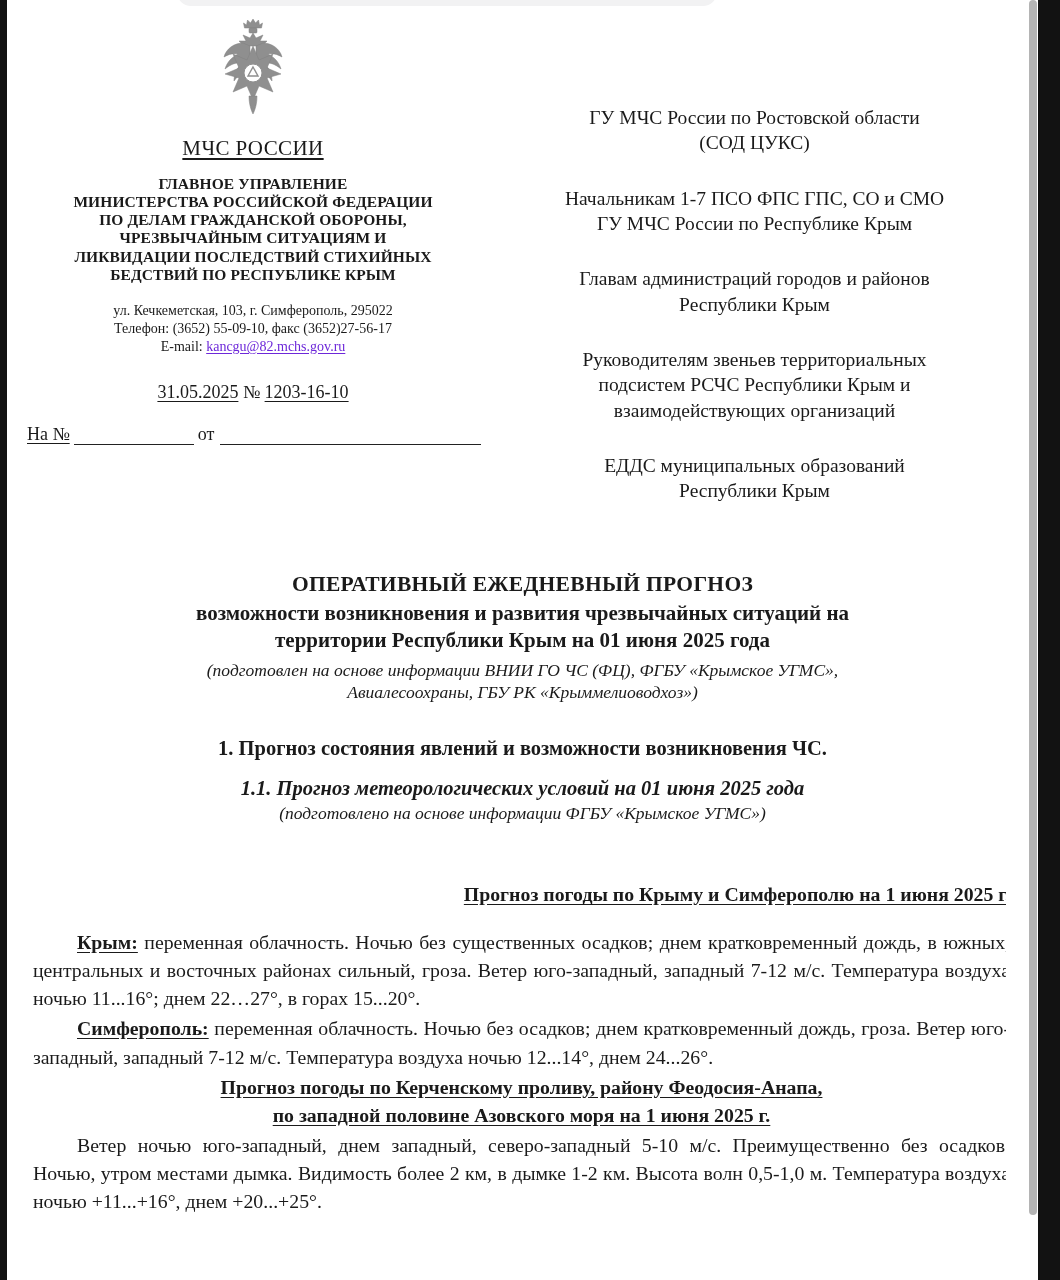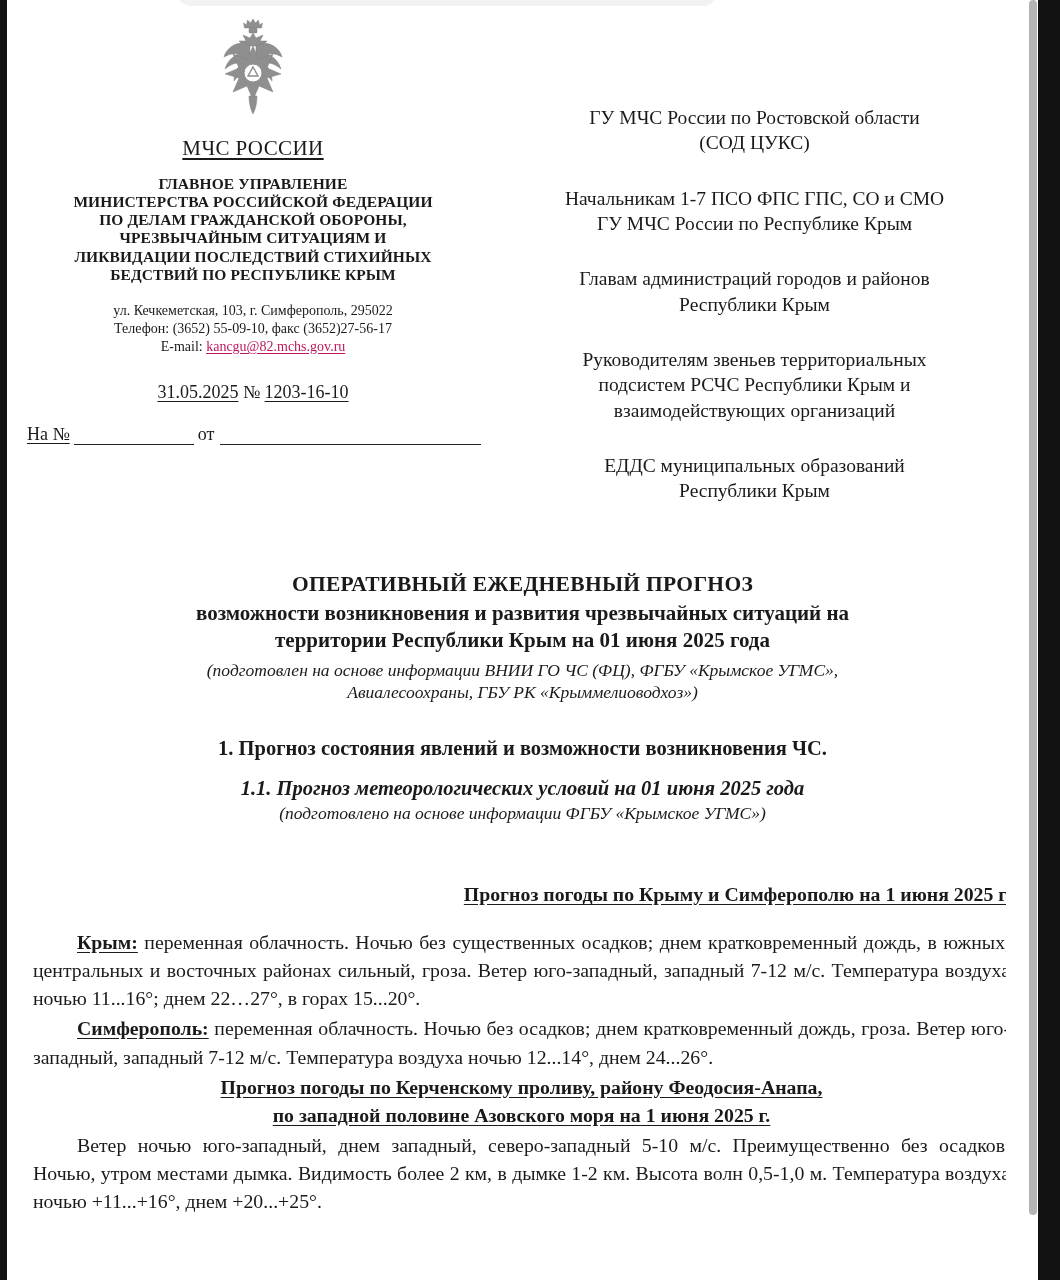--- a/index.html
+++ b/index.html
@@ -139,21 +139,21 @@
   }
   .org-paren .l { display: block; }
 
   .contacts {
     font-size: 14px;
     line-height: 1.28;
     margin-top: 18px;
   }
   .contacts .l { display: block; }
   .email-link {
-    color: #be185d;
+    color: #6d28d9;
     text-decoration: underline;
     text-underline-offset: 2px;
   }
 
   .refline {
     margin-top: 26px;
     font-size: 18px;
     line-height: 1.25;
   }
   .refline .row1 {

